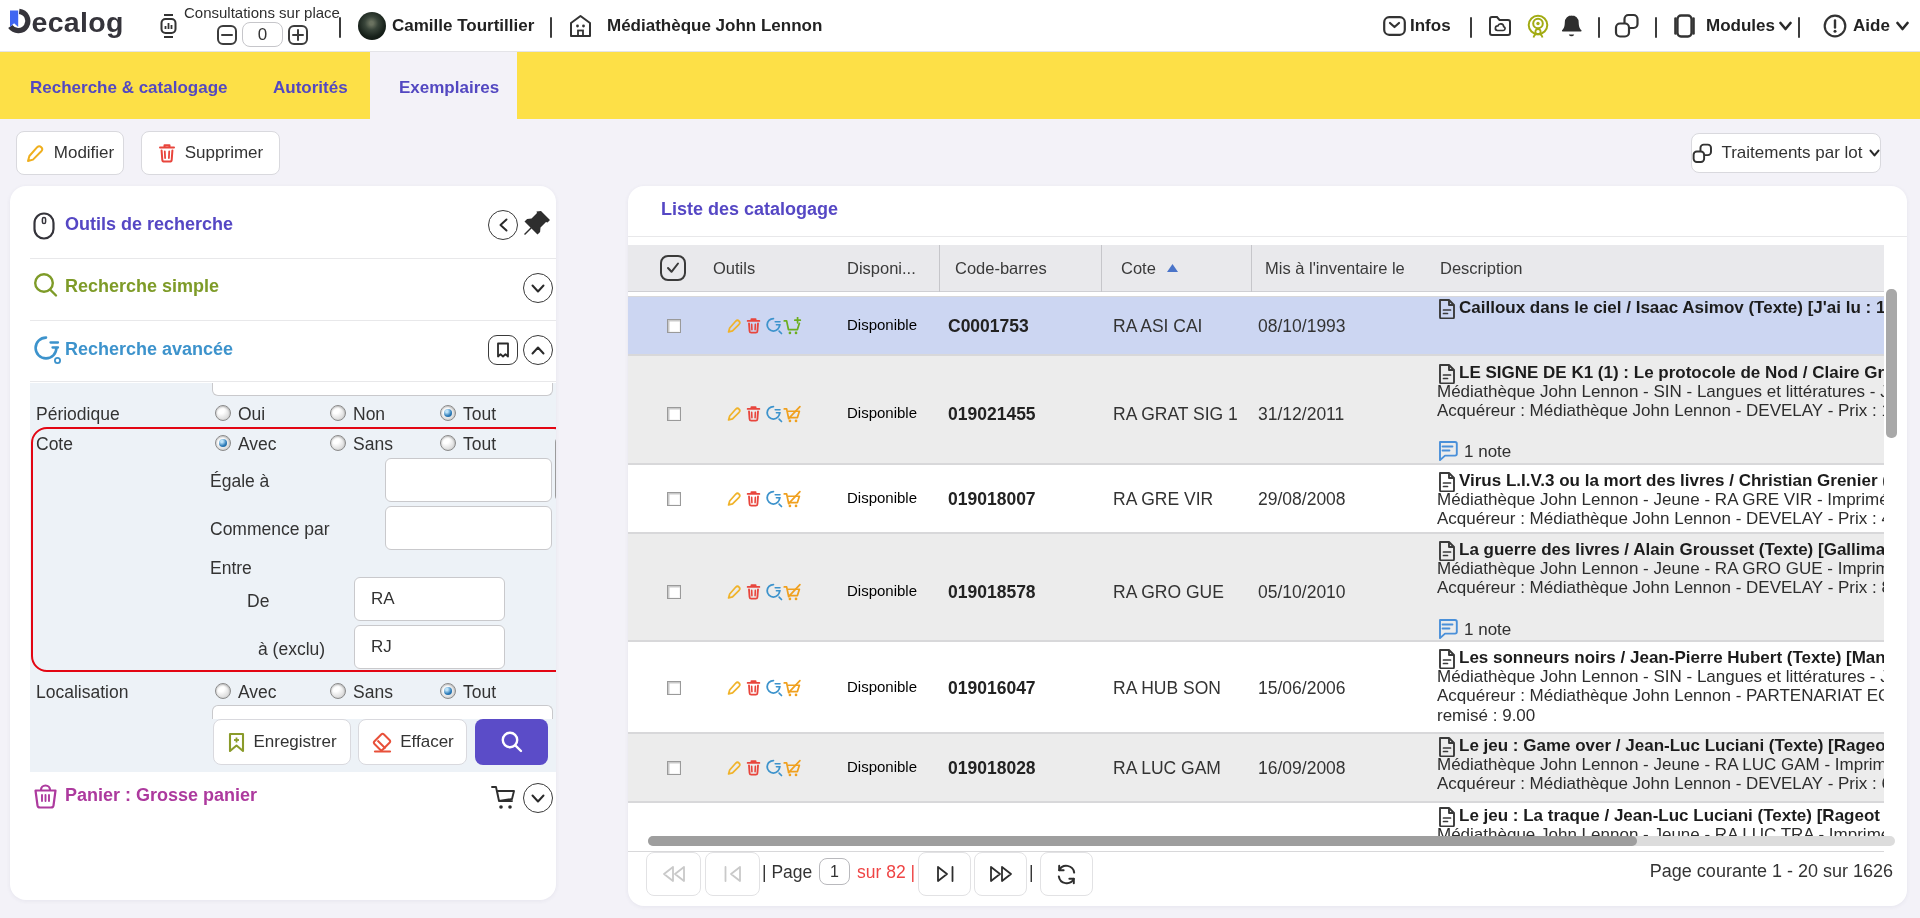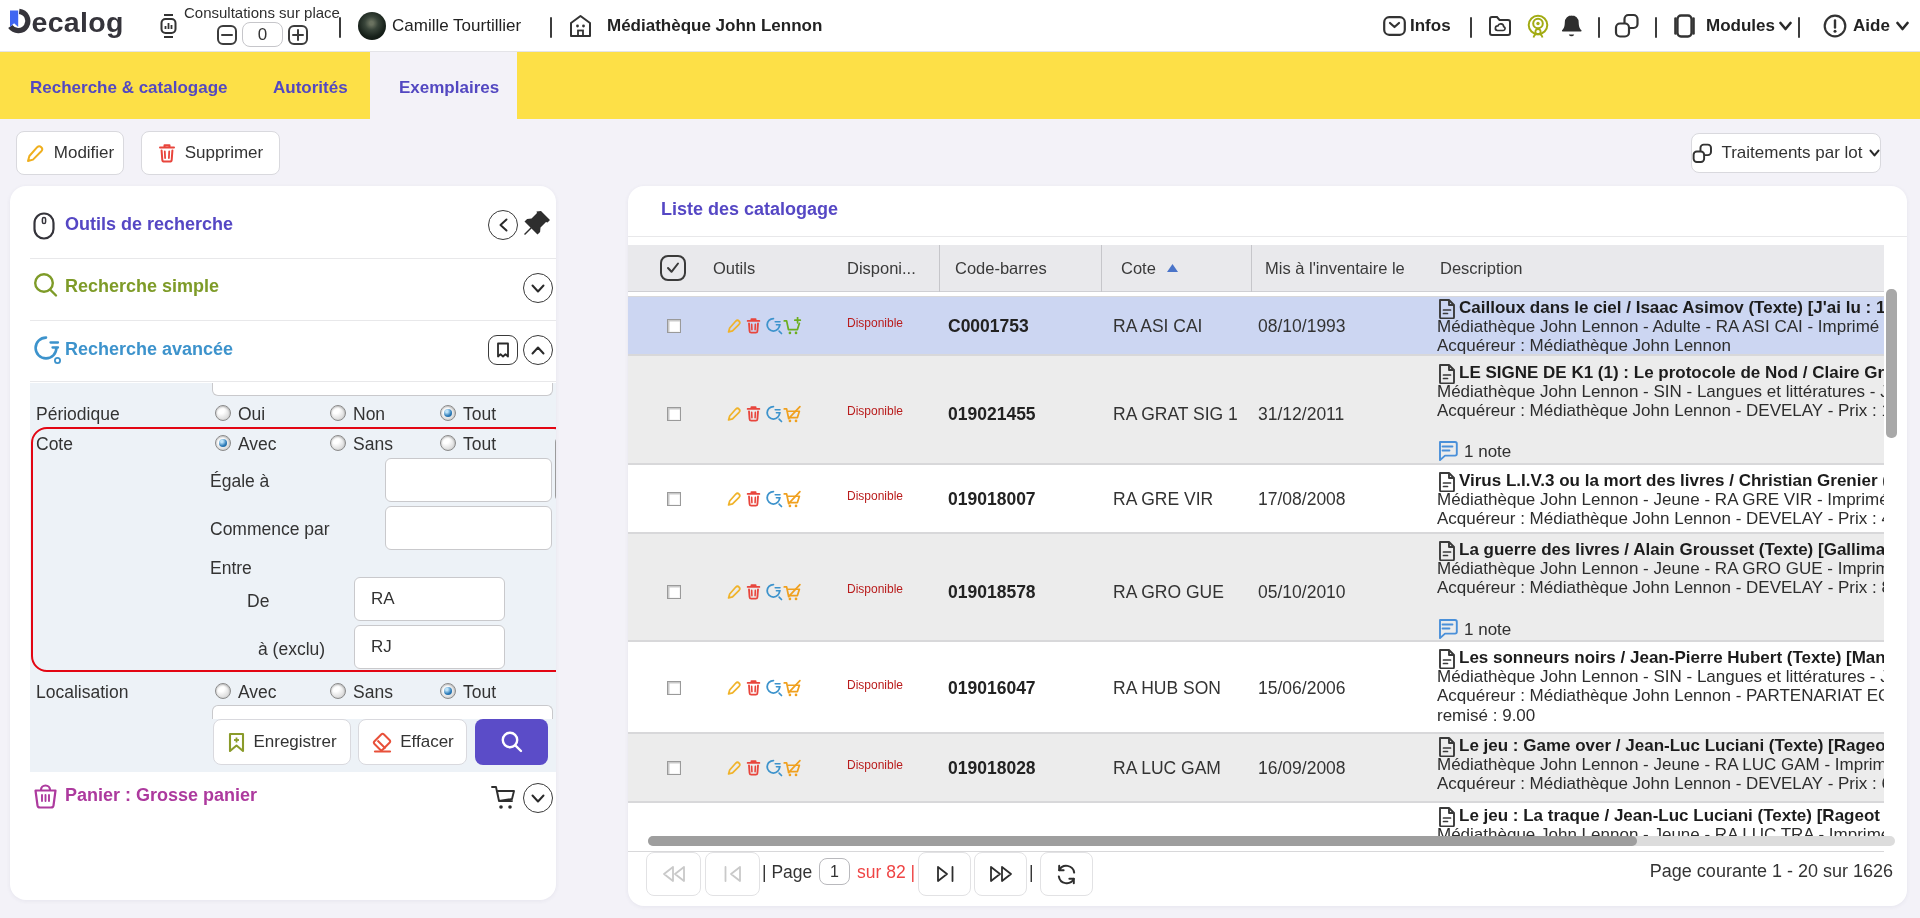--- a/index.html
+++ b/index.html
@@ -19,21 +19,21 @@
 .radio{position:absolute;width:16px;height:16px;border-radius:50%;border:1px solid #8a8a8a;background:radial-gradient(circle at 35% 30%,#ffffff 25%,#e8e8e8 55%,#c9c9c9);box-shadow:inset 0 1px 2px rgba(0,0,0,.28)}
 .radio.sel::after{content:'';position:absolute;left:3px;top:3px;width:8px;height:8px;border-radius:50%;background:radial-gradient(circle at 35% 30%,#bde2f8 15%,#2a7ab8 60%,#145a92)}
 .rlab{position:absolute;font-size:17.5px;color:#333}
 .flab{position:absolute;font-size:17.5px;color:#333}
 .finput{position:absolute;background:#fff;border:1px solid #c9c9cc;border-radius:6px;font-size:17px;color:#333;display:flex;align-items:center;padding-left:16px}
 .cb{position:absolute;width:14px;height:14px;border:1px solid #9a9a9a;background:#fff;box-shadow:inset 1.5px 1.5px 0 #c9c9c9, inset -1px -1px 0 #f5f5f5}
 .hcell{position:absolute;font-size:16.5px;color:#3a3a3a}
 .row{position:absolute;left:628px;width:1256px;border-bottom:1px solid #d8d8da}
 .desc{position:absolute;left:809px;font-size:17px;color:#2d2d2d;line-height:19.3px;white-space:nowrap}
 .dtitle{font-weight:bold;color:#1c1c1c}
-.green{position:absolute;left:219px;color:#b91c1c;font-size:12px}
+.green{position:absolute;left:219px;color:#000000;font-size:15px}
 .code{position:absolute;left:320px;font-weight:bold;font-size:17.5px;color:#222}
 .cote{position:absolute;left:485px;font-size:17.5px;color:#333}
 .dte{position:absolute;left:630px;font-size:17.5px;color:#333}
 
 .pgbtn{position:absolute;top:666px;height:44px;background:#fff;border:1px solid #e2e2e4;border-radius:8px;display:flex;align-items:center;justify-content:center}
 </style>
 </head>
 <body>
 <div id="header">
 
@@ -53,21 +53,21 @@
   </svg>
   <div class="abs" style="left:184px;top:4px;font-size:15px;color:#2e2e2e">Consultations sur place</div>
   <div class="abs" style="left:217px;top:25px;width:20px;height:20px;border:2px solid #3c3c3c;border-radius:6px"></div>
   <div class="abs" style="left:221px;top:33.5px;width:12px;height:2.6px;background:#3c3c3c;border-radius:1px"></div>
   <div class="abs" style="left:242px;top:22px;width:41px;height:25px;border:1.5px solid #c6c6ca;border-radius:8px;display:flex;align-items:center;justify-content:center;font-size:17px;color:#333">0</div>
   <div class="abs" style="left:288px;top:25px;width:20px;height:20px;border:2px solid #3c3c3c;border-radius:6px"></div>
   <div class="abs" style="left:292px;top:33.5px;width:12px;height:2.6px;background:#3c3c3c;border-radius:1px"></div>
   <div class="abs" style="left:296.7px;top:29px;width:2.6px;height:12px;background:#3c3c3c;border-radius:1px"></div>
   <div class="sep" style="left:339px;top:17px;height:21px"></div>
   <div class="abs" style="left:358px;top:12px;width:28px;height:28px;border-radius:50%;background:radial-gradient(circle at 48% 40%,#6a7260 8%,#39453a 30%,#17211a 62%,#0a0f0b)"></div>
-  <div class="abs" style="left:392px;top:16px;font-size:17px;font-weight:normal;color:#222">Camille Tourtillier</div>
+  <div class="abs" style="left:392px;top:16px;font-size:17px;font-weight:bold;color:#222">Camille Tourtillier</div>
   <div class="sep" style="left:550px;top:17px;height:21px"></div>
 
   <svg class="abs" style="left:568px;top:13px" width="25" height="26" viewBox="0 0 25 26">
     <path d="M3,10 L12.5,3 L22,10 V23 H3 Z" fill="none" stroke="#333" stroke-width="2" stroke-linejoin="round"></path>
     <circle cx="9.5" cy="13" r="1.4" fill="#333"></circle>
     <circle cx="15.5" cy="13" r="1.4" fill="#333"></circle>
     <rect x="10" y="17.5" width="5" height="5.5" fill="none" stroke="#333" stroke-width="1.8"></rect>
   </svg>
   <div class="abs" style="left:607px;top:16px;font-size:17px;font-weight:bold;color:#222">Médiathèque John Lennon</div>
 
@@ -329,21 +329,20 @@
         <div class="green" style="top:19px">Disponible</div>
         <div class="code" style="top:19px">C0001753</div>
         <div class="cote" style="top:19px">RA ASI CAI</div>
         <div class="dte" style="top:19px">08/10/1993</div>
         <svg class="abs" style="left:809px;top:1px" width="20" height="21" viewBox="0 0 20 21">
           <path d="M3,2 h9 l5,5 v12 a1.5,1.5 0 0 1 -1.5,1.5 h-11 A1.5,1.5 0 0 1 3,19 z" fill="none" stroke="#3a3a3a" stroke-width="1.9" stroke-linejoin="round"></path>
           <path d="M12,2 v5 h5" fill="none" stroke="#3a3a3a" stroke-width="1.9" stroke-linejoin="round"></path>
           <path d="M6.5,12 h7 M6.5,15.5 h4" stroke="#3a3a3a" stroke-width="1.7" stroke-linecap="round"></path>
         </svg>
         <div class="desc dtitle" style="left:831px;top:1px">Cailloux dans le ciel / Isaac Asimov (Texte) [J'ai lu : 1981]</div>
-        <div class="desc" style="top:20px">Médiathèque John Lennon - Adulte - RA ASI CAI - Imprimé<br>Acquéreur : Médiathèque John Lennon</div>
       </div>
   <div class="row" style="left:0;top:169px;width:1256px;height:109px;background:#ececec;border-top:1px solid #d8d8da;overflow:hidden">
         <div class="cb" style="left:39px;top:51px"></div>
         <svg class="abs" style="left:99px;top:50px" width="15" height="16" viewBox="0 0 19 19">
           <path d="M11.2,3.2 a2.9,2.9 0 0 1 4.1,4.1 L7,15.6 l-5,1.4 1.4,-5 z" fill="none" stroke="#f0b32a" stroke-width="2.2" stroke-linejoin="round"></path>
         </svg>
         <svg class="abs" style="left:118px;top:49px" width="15" height="17" viewBox="0 0 18 20">
           <path d="M2,4.5 h14 M6.5,4.5 v-2.2 h5 v2.2 M3.6,7.5 l0.7,9.3 a2,2 0 0 0 2,1.8 h5.4 a2,2 0 0 0 2,-1.8 l0.7,-9.3" fill="none" stroke="#e8453c" stroke-width="2.2" stroke-linecap="round" stroke-linejoin="round"></path>
           <path d="M6.8,8.5 l0.3,6.5 M11.2,8.5 l-0.3,6.5" stroke="#e8453c" stroke-width="1.9" stroke-linecap="round"></path>
         </svg>
@@ -393,21 +392,21 @@
         </svg>
         <svg class="abs" style="left:155px;top:25px" width="19" height="18" viewBox="0 0 24 23">
           <path d="M1.5,5 h3 l2.3,11 h11.5 l2.5,-8 h-14" fill="none" stroke="#f0a01e" stroke-width="2.2" stroke-linejoin="round" stroke-linecap="round"></path>
           <circle cx="8.7" cy="20.3" r="1.7" fill="#f0a01e"></circle>
           <circle cx="16.5" cy="20.3" r="1.7" fill="#f0a01e"></circle>
           <line x1="21.5" y1="2" x2="7" y2="17.5" stroke="#f0a01e" stroke-width="2.2" stroke-linecap="round"></line>
         </svg>
         <div class="green" style="top:24px">Disponible</div>
         <div class="code" style="top:24px">019018007</div>
         <div class="cote" style="top:24px">RA GRE VIR</div>
-        <div class="dte" style="top:24px">17/08/2008</div>
+        <div class="dte" style="top:24px">29/08/2008</div>
         <svg class="abs" style="left:809px;top:6px" width="20" height="21" viewBox="0 0 20 21">
           <path d="M3,2 h9 l5,5 v12 a1.5,1.5 0 0 1 -1.5,1.5 h-11 A1.5,1.5 0 0 1 3,19 z" fill="none" stroke="#3a3a3a" stroke-width="1.9" stroke-linejoin="round"></path>
           <path d="M12,2 v5 h5" fill="none" stroke="#3a3a3a" stroke-width="1.9" stroke-linejoin="round"></path>
           <path d="M6.5,12 h7 M6.5,15.5 h4" stroke="#3a3a3a" stroke-width="1.7" stroke-linecap="round"></path>
         </svg>
         <div class="desc dtitle" style="left:831px;top:6px">Virus L.I.V.3 ou la mort des livres / Christian Grenier (Texte)</div>
         <div class="desc" style="top:25px">Médiathèque John Lennon - Jeune - RA GRE VIR - Imprimé<br>Acquéreur : Médiathèque John Lennon - DEVELAY - Prix : 4.90 EUR</div>
       </div>
   <div class="row" style="left:0;top:347px;width:1256px;height:108px;background:#ececec;border-top:1px solid #d8d8da;overflow:hidden">
         <div class="cb" style="left:39px;top:51px"></div>

